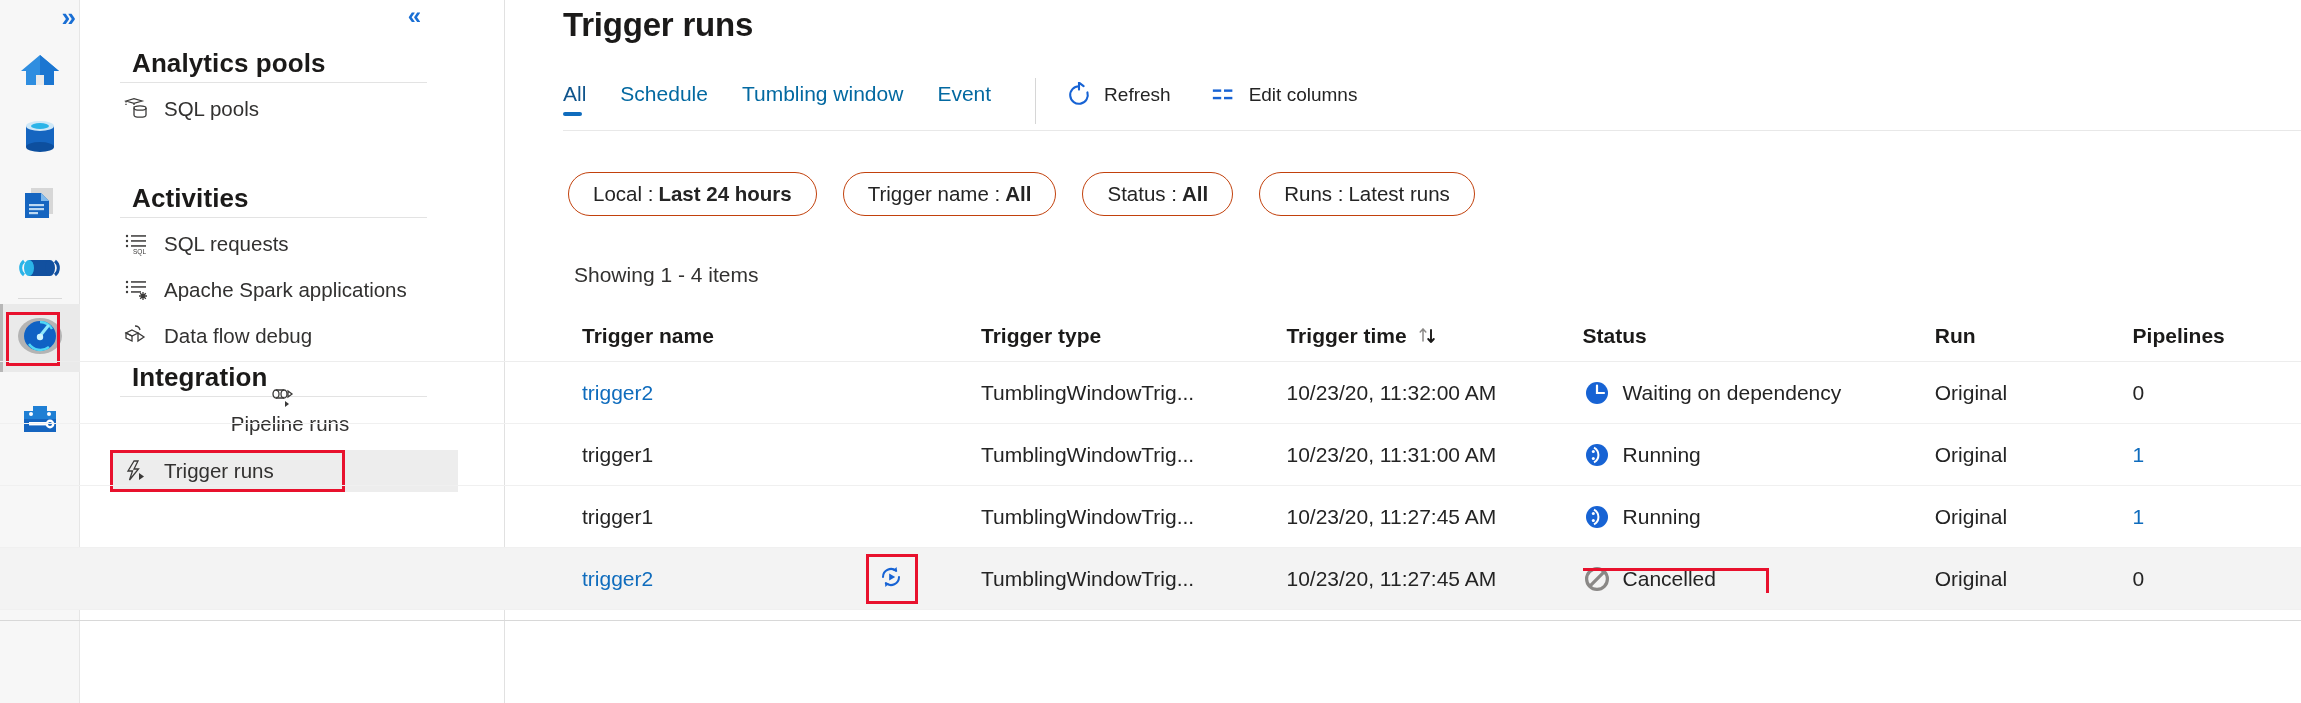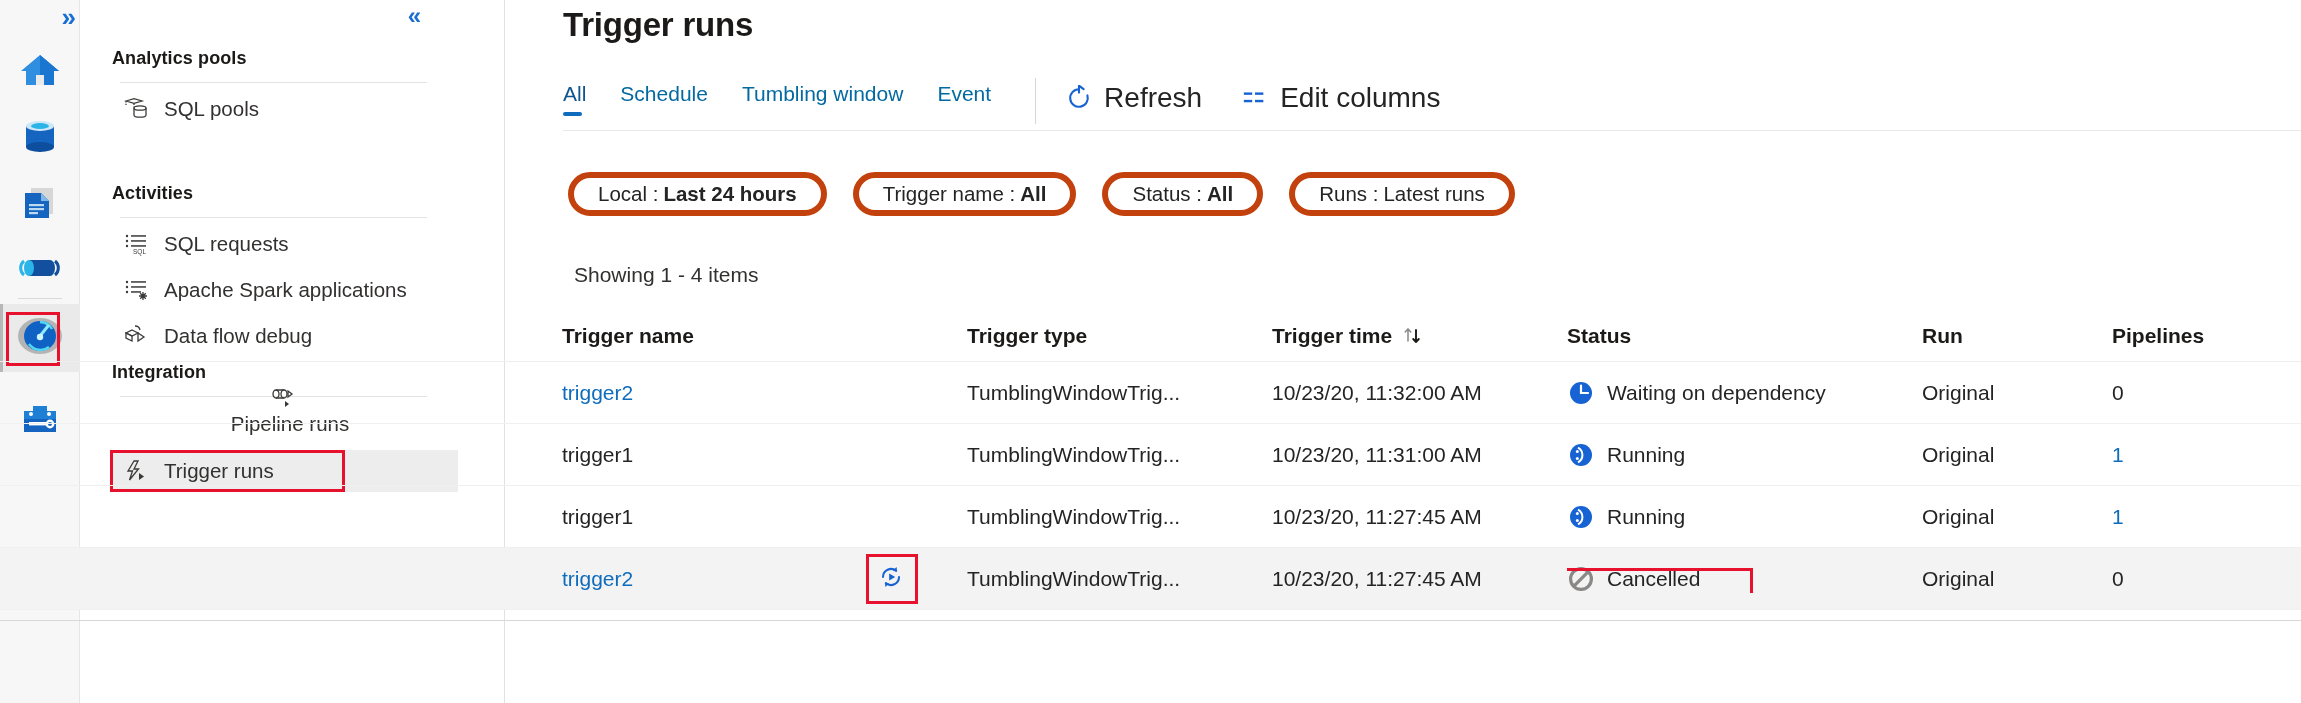--- a/index.html
+++ b/index.html
@@ -78,22 +78,22 @@
     top: 4px; right: 86px;
     font-size: 24px;
     color: #1a6fd4;
     font-weight: 700;
     cursor: pointer;
     line-height: 1;
     letter-spacing: -3px;
   }
   .side-section-title {
     position: absolute;
-    left: 32px;
-    font-size: 18px;
+    left: 52px;
+    font-size: 26px;
     font-weight: 700;
     color: #1b1a19;
     letter-spacing: 0.1px;
   }
   .side-rule {
     position: absolute;
     left: 40px; width: 307px; height: 1px;
     background: #e3e3e3;
   }
   .side-item {
@@ -174,21 +174,21 @@
     background: #0f6cbd;
     border-radius: 2px;
   }
   .tb-sep {
     width: 1px; height: 46px;
     background: #d6d6d6;
     margin: -4px 30px 0 10px;
   }
   .tb-btn {
     display: flex; align-items: center;
-    font-size: 28px;
+    font-size: 19px;
     color: #242424;
     margin-right: 40px;
     cursor: pointer;
     white-space: nowrap;
     padding-top: 0px;
   }
   .tb-btn .tb-ico {
     margin-right: 12px;
     display: flex; align-items: center; justify-content: center;
     width: 26px; height: 26px;
@@ -201,21 +201,21 @@
   }
 
   
   .filters {
     position: absolute;
     left: 568px; top: 172px;
     display: flex; align-items: center;
   }
   .pill {
     height: 44px;
-    border: 6px solid #c2410c;
+    border: 1px solid #c2410c;
     border-radius: 22px;
     display: flex; align-items: center;
     padding: 0 24px;
     margin-right: 26px;
     font-size: 20.5px;
     color: #242424;
     background: #fff;
     cursor: pointer;
     white-space: nowrap;
     box-sizing: border-box;
@@ -248,20 +248,21 @@
   .row.body { border-bottom: 1px solid #f0f0f0; }
   .row.body.selected { background: #f3f3f3; }
   .cell {
     font-size: 21px;
     color: #242424;
     display: flex;
     align-items: center;
     box-sizing: border-box;
     white-space: nowrap;
     overflow: hidden;
+    margin-left: 20px;
   }
   .row.header .cell {
     font-weight: 700;
     color: #1b1a19;
   }
   .c-name   { width: 405px; padding-left: 562px; box-sizing: content-box; }
   .c-type   { width: 305px; }
   .c-time   { width: 295px; }
   .c-status { width: 355px; }
   .c-run    { width: 190px; }

